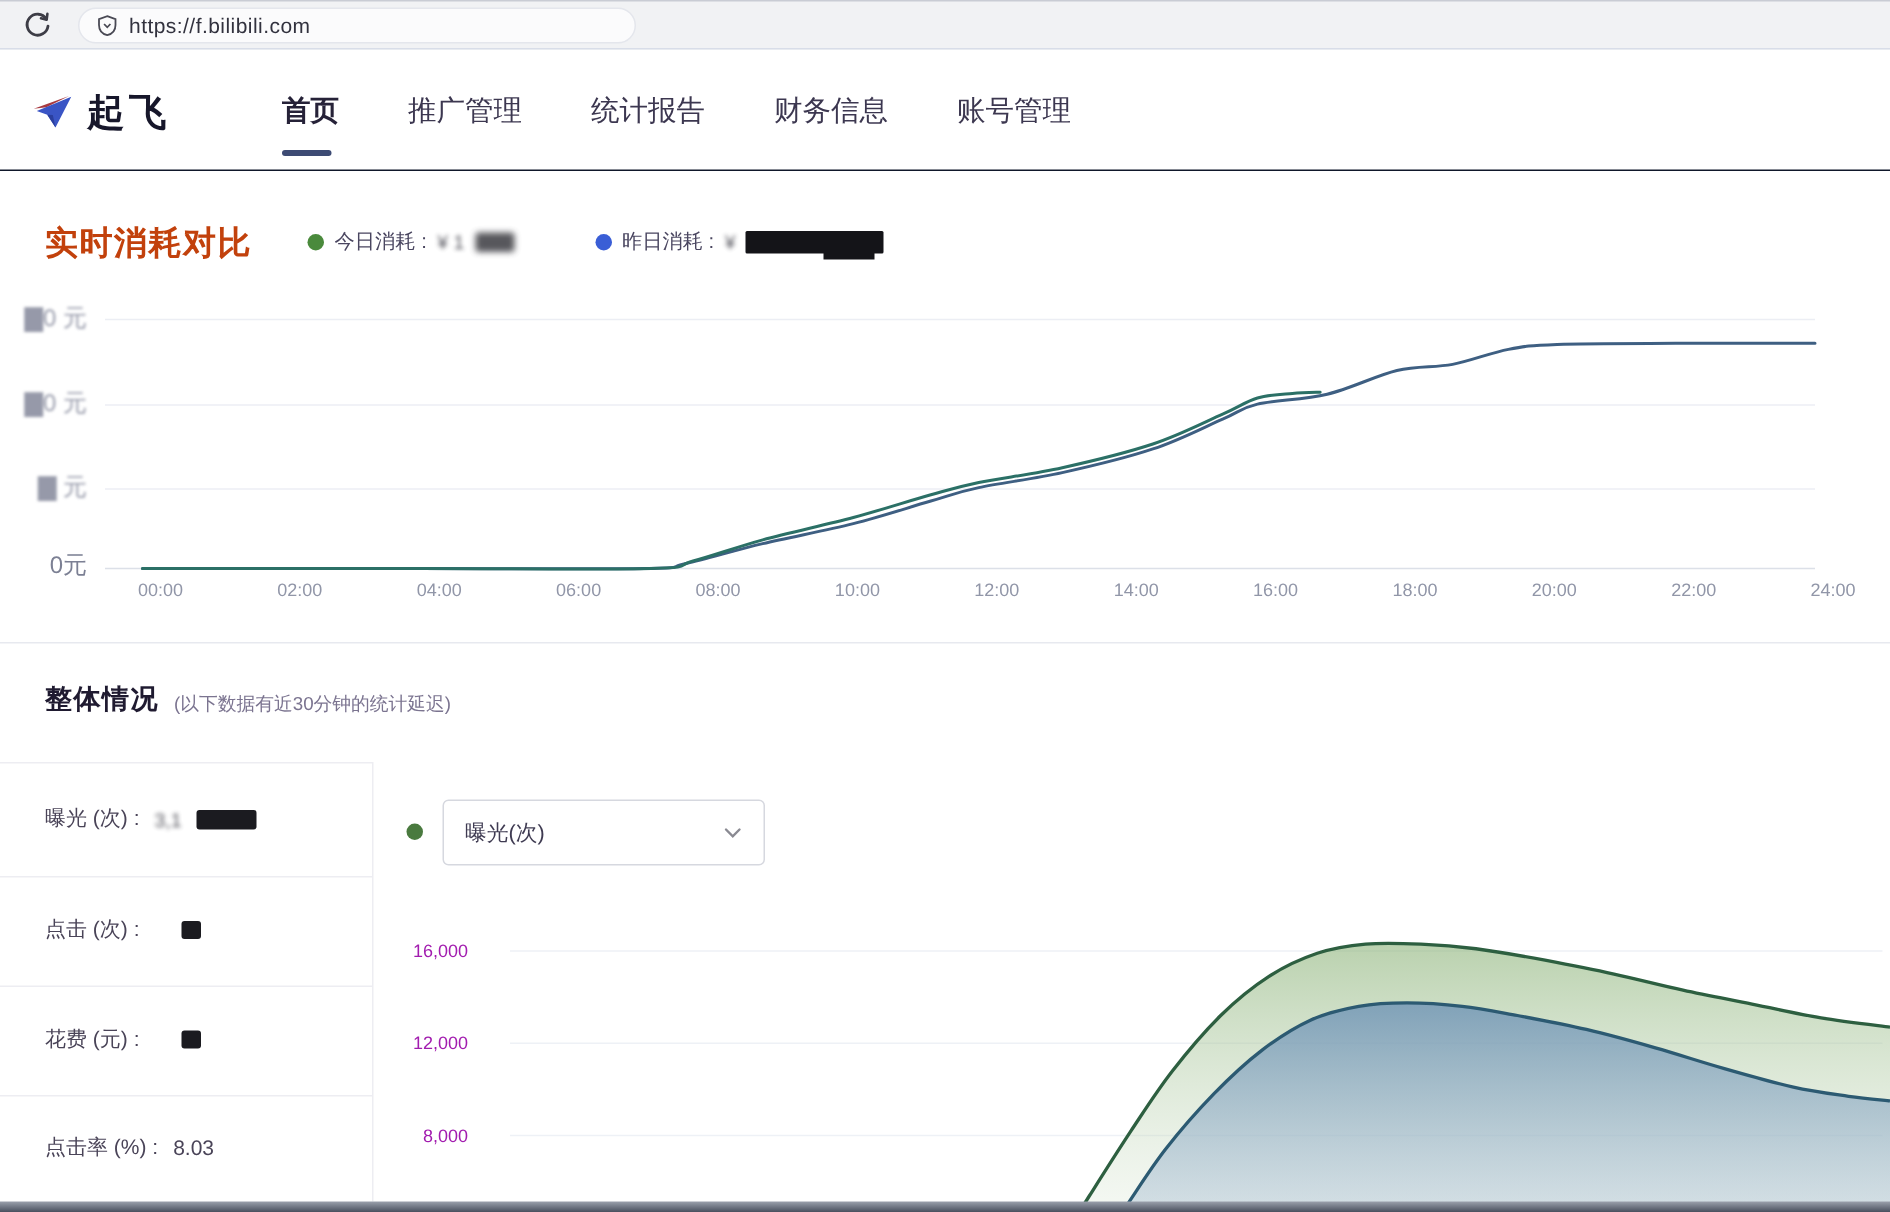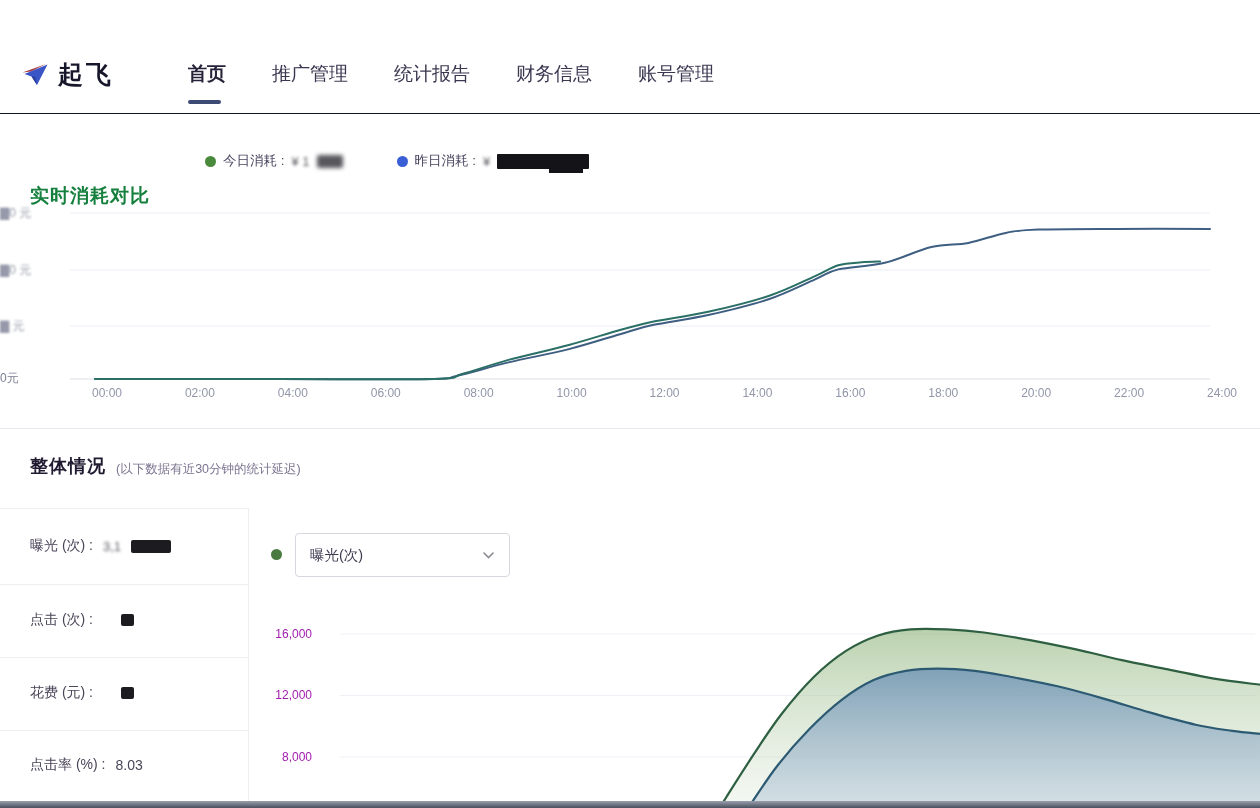--- a/index.html
+++ b/index.html
@@ -17,32 +17,32 @@
   
   .site-header{position:absolute;left:0;top:34px;width:1260px;height:80px;background:#fff;border-bottom:1px solid #0f172a;box-sizing:border-box;}
   .logo{position:absolute;left:22px;top:24px;display:flex;align-items:center;gap:9px;cursor:pointer;}
   .logo-text{font-size:25px;font-weight:700;color:#17172b;letter-spacing:3px;}
   .nav{position:absolute;left:188px;top:0;height:100%;display:flex;align-items:center;gap:46px;}
   .nav-item{font-size:19px;color:#3c3750;font-weight:500;cursor:pointer;text-decoration:none;white-space:nowrap;}
   .nav-item.active{color:#262238;font-weight:700;}
   .nav-underline{position:absolute;left:188px;top:66px;width:33px;height:4px;background:#3d4b74;border-radius:2px;}
 
   
-  .s1-title{position:absolute;left:30px;top:147px;font-size:19px;font-weight:700;color:#15803d;letter-spacing:1px;margin-top:36px;}
+  .s1-title{position:absolute;left:30px;top:147px;font-size:22px;font-weight:700;color:#c2410c;letter-spacing:1px;}
   .legend{position:absolute;left:205px;top:152px;display:flex;align-items:flex-end;gap:54px;}
   .legend-item{display:flex;align-items:center;gap:7px;cursor:pointer;}
   .dot{width:11px;height:11px;border-radius:50%;background:#4a8a3c;flex:0 0 auto;}
   .legend-label{font-size:13.5px;color:#4a4660;}
   .legend-val{font-size:13px;color:#2e2e38;}
   .blur{filter:blur(1.4px);opacity:.8;}
   .smudge{width:26px;height:13px;background:#3a3a40;border-radius:2px;filter:blur(2px);opacity:.85;}
   .redact-lg{position:relative;width:92px;height:15px;background:#141418;border-radius:1px;}
   .redact-lg:after{content:"";position:absolute;right:6px;bottom:-4px;width:34px;height:7px;background:#141418;}
 
-  .y-ticks .ytick{position:absolute;left:0;width:58px;text-align:left;font-size:12px;line-height:16px;color:#7c8094;}
+  .y-ticks .ytick{position:absolute;left:0;width:58px;text-align:right;font-size:16px;line-height:16px;color:#7c8094;}
   .ytick.yblur{filter:blur(1px);opacity:.8;}
   .x-ticks{position:absolute;left:12px;top:386px;width:1260px;height:18px;}
   .x-ticks .xtick{position:absolute;top:0;width:48px;text-align:center;font-size:12px;color:#9196a8;}
   #topsvg{position:absolute;left:0;top:200px;}
 
   
   .divider{position:absolute;left:0;top:428px;width:1260px;height:1px;background:#e7e9ef;}
 
   
   .s2-title-row{position:absolute;left:30px;top:454px;display:flex;align-items:flex-end;gap:10px;}
@@ -69,20 +69,39 @@
   #botsvg{position:absolute;left:330px;top:608px;}
 
   .bottom-strip{position:absolute;left:0;top:801px;width:1260px;height:7px;
                 background:linear-gradient(#9aa0ac,#49505e);z-index:5;}
 </style>
 </head>
 <body>
 
 <div id="page">
 
+  <div class="browser-bar">
+    <button class="reload">
+      <span>
+        <svg width="20" height="20" viewBox="0 0 20 20">
+          <path d="M15.9 5.6 A7 7 0 1 0 17 10.4" fill="none" stroke="#3d3d46" stroke-width="1.9" stroke-linecap="round"></path>
+          <path d="M16.6 2.2 L16.1 6.2 L12.3 5.2" fill="none" stroke="#3d3d46" stroke-width="1.7" stroke-linejoin="round" stroke-linecap="round"></path>
+        </svg>
+      </span>
+    </button>
+    <div class="url-pill">
+      <span style="display:flex;align-items:center;">
+        <svg width="13" height="14" viewBox="0 0 13 14">
+          <path d="M6.5 .8 L12 2.8 V6.6 C12 10.2 9.7 12.6 6.5 13.4 C3.3 12.6 1 10.2 1 6.6 V2.8 Z" fill="none" stroke="#4a4a55" stroke-width="1.2"></path>
+          <path d="M4.4 6 L6.5 8.2 L8.6 6" fill="none" stroke="#4a4a55" stroke-width="1.2"></path>
+        </svg>
+      </span>
+      <span class="url-text">https://f.bilibili.com</span>
+    </div>
+  </div>
 
   <div class="site-header">
     <div class="logo">
       <span style="display:flex;">
         <svg width="27" height="26" viewBox="0 0 27 26">
           <polygon points="0.5,10.5 24,2 9,9.5" fill="#a8393f"></polygon>
           <polygon points="2.5,12 25.5,2.5 15,23 9.5,14.5" fill="#3a55c5"></polygon>
           <polygon points="9.5,14.5 15,23 13.2,14.6" fill="#2b3f9e"></polygon>
         </svg>
       </span>

